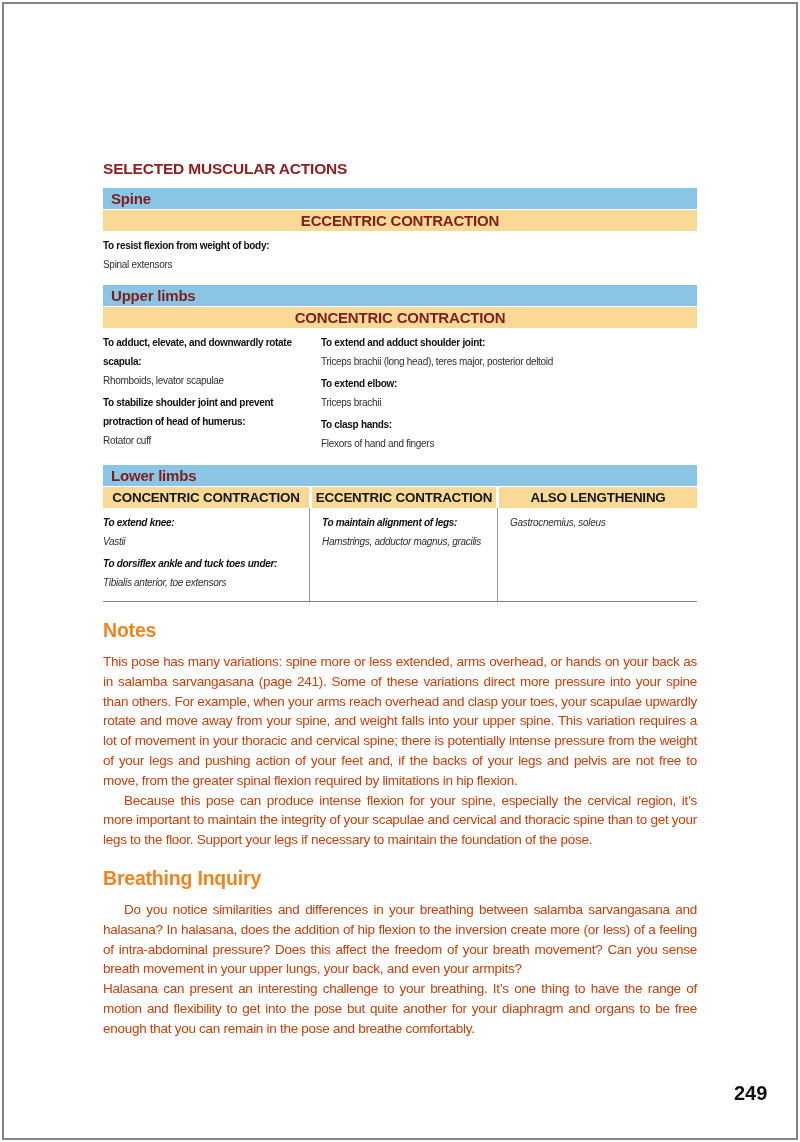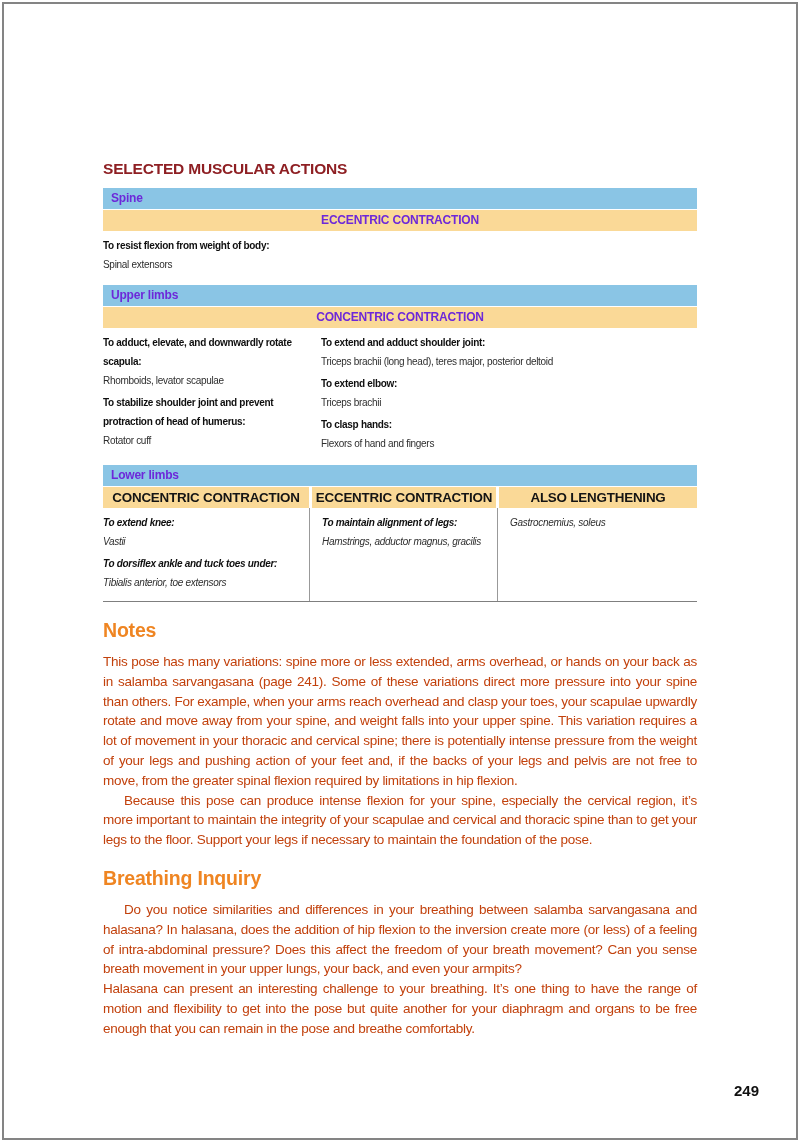--- a/index.html
+++ b/index.html
@@ -8,21 +8,21 @@
     font-family:"Liberation Sans",sans-serif;overflow:hidden;color:#222;
   }
   .frame{position:absolute;inset:2px;border:2px solid #848484;pointer-events:none;}
   .content{position:absolute;left:103px;top:160px;width:594px;}
 
   
   .ma-title{margin:0 0 10px 0;font-size:15.5px;font-weight:bold;letter-spacing:-0.2px;
     color:var(--heading-red,#8e1f23);}
 
   
-  .bar{height:21px;line-height:21px;font-weight:bold;font-size:12px;letter-spacing:-0.2px;color:#6d28d9;}
+  .bar{height:21px;line-height:21px;font-weight:bold;font-size:15px;letter-spacing:-0.2px;color:#7f1d1d;}
   .bar.blue{background:var(--bar-blue,#8ac5e5);padding-left:8px;}
   .bar.yellow{background:var(--bar-yellow,#fad997);text-align:center;margin-top:1px;}
   .gap-above{margin-top:5px;}
 
   
   .tbody{font-size:10px;letter-spacing:-0.3px;line-height:19px;color:#2e2e2e;}
   .action{font-weight:bold;color:#0f0f0f;}
   .spine-body{padding:5px 0 6px 0;}
 
   .ul-body{display:flex;padding:5px 0 7px 0;}
@@ -43,21 +43,21 @@
   .lc3{flex:1;padding-left:12px;padding-right:0;}
   .entry + .entry{margin-top:3px;}
 
   
   .section-heading{margin:17px 0 10px 0;font-size:19.5px;font-weight:bold;letter-spacing:-0.2px;
     color:var(--heading-orange,#ef8522);}
   .para{margin:0;font-size:13.5px;line-height:19.8px;letter-spacing:-0.28px;
     text-align:justify;color:#c2410c;}
   .para.indent{text-indent:21px;}
 
-  .page-num{position:absolute;left:734px;top:1082px;font-size:15px;font-weight:bold;color:#101010;}
+  .page-num{position:absolute;left:734px;top:1082px;font-size:20px;font-weight:bold;color:#101010;}
 </style>
 </head>
 <body>
 
 <div class="frame"></div>
 
 <div class="content">
 
   <h2 class="ma-title">SELECTED MUSCULAR ACTIONS</h2>
 

